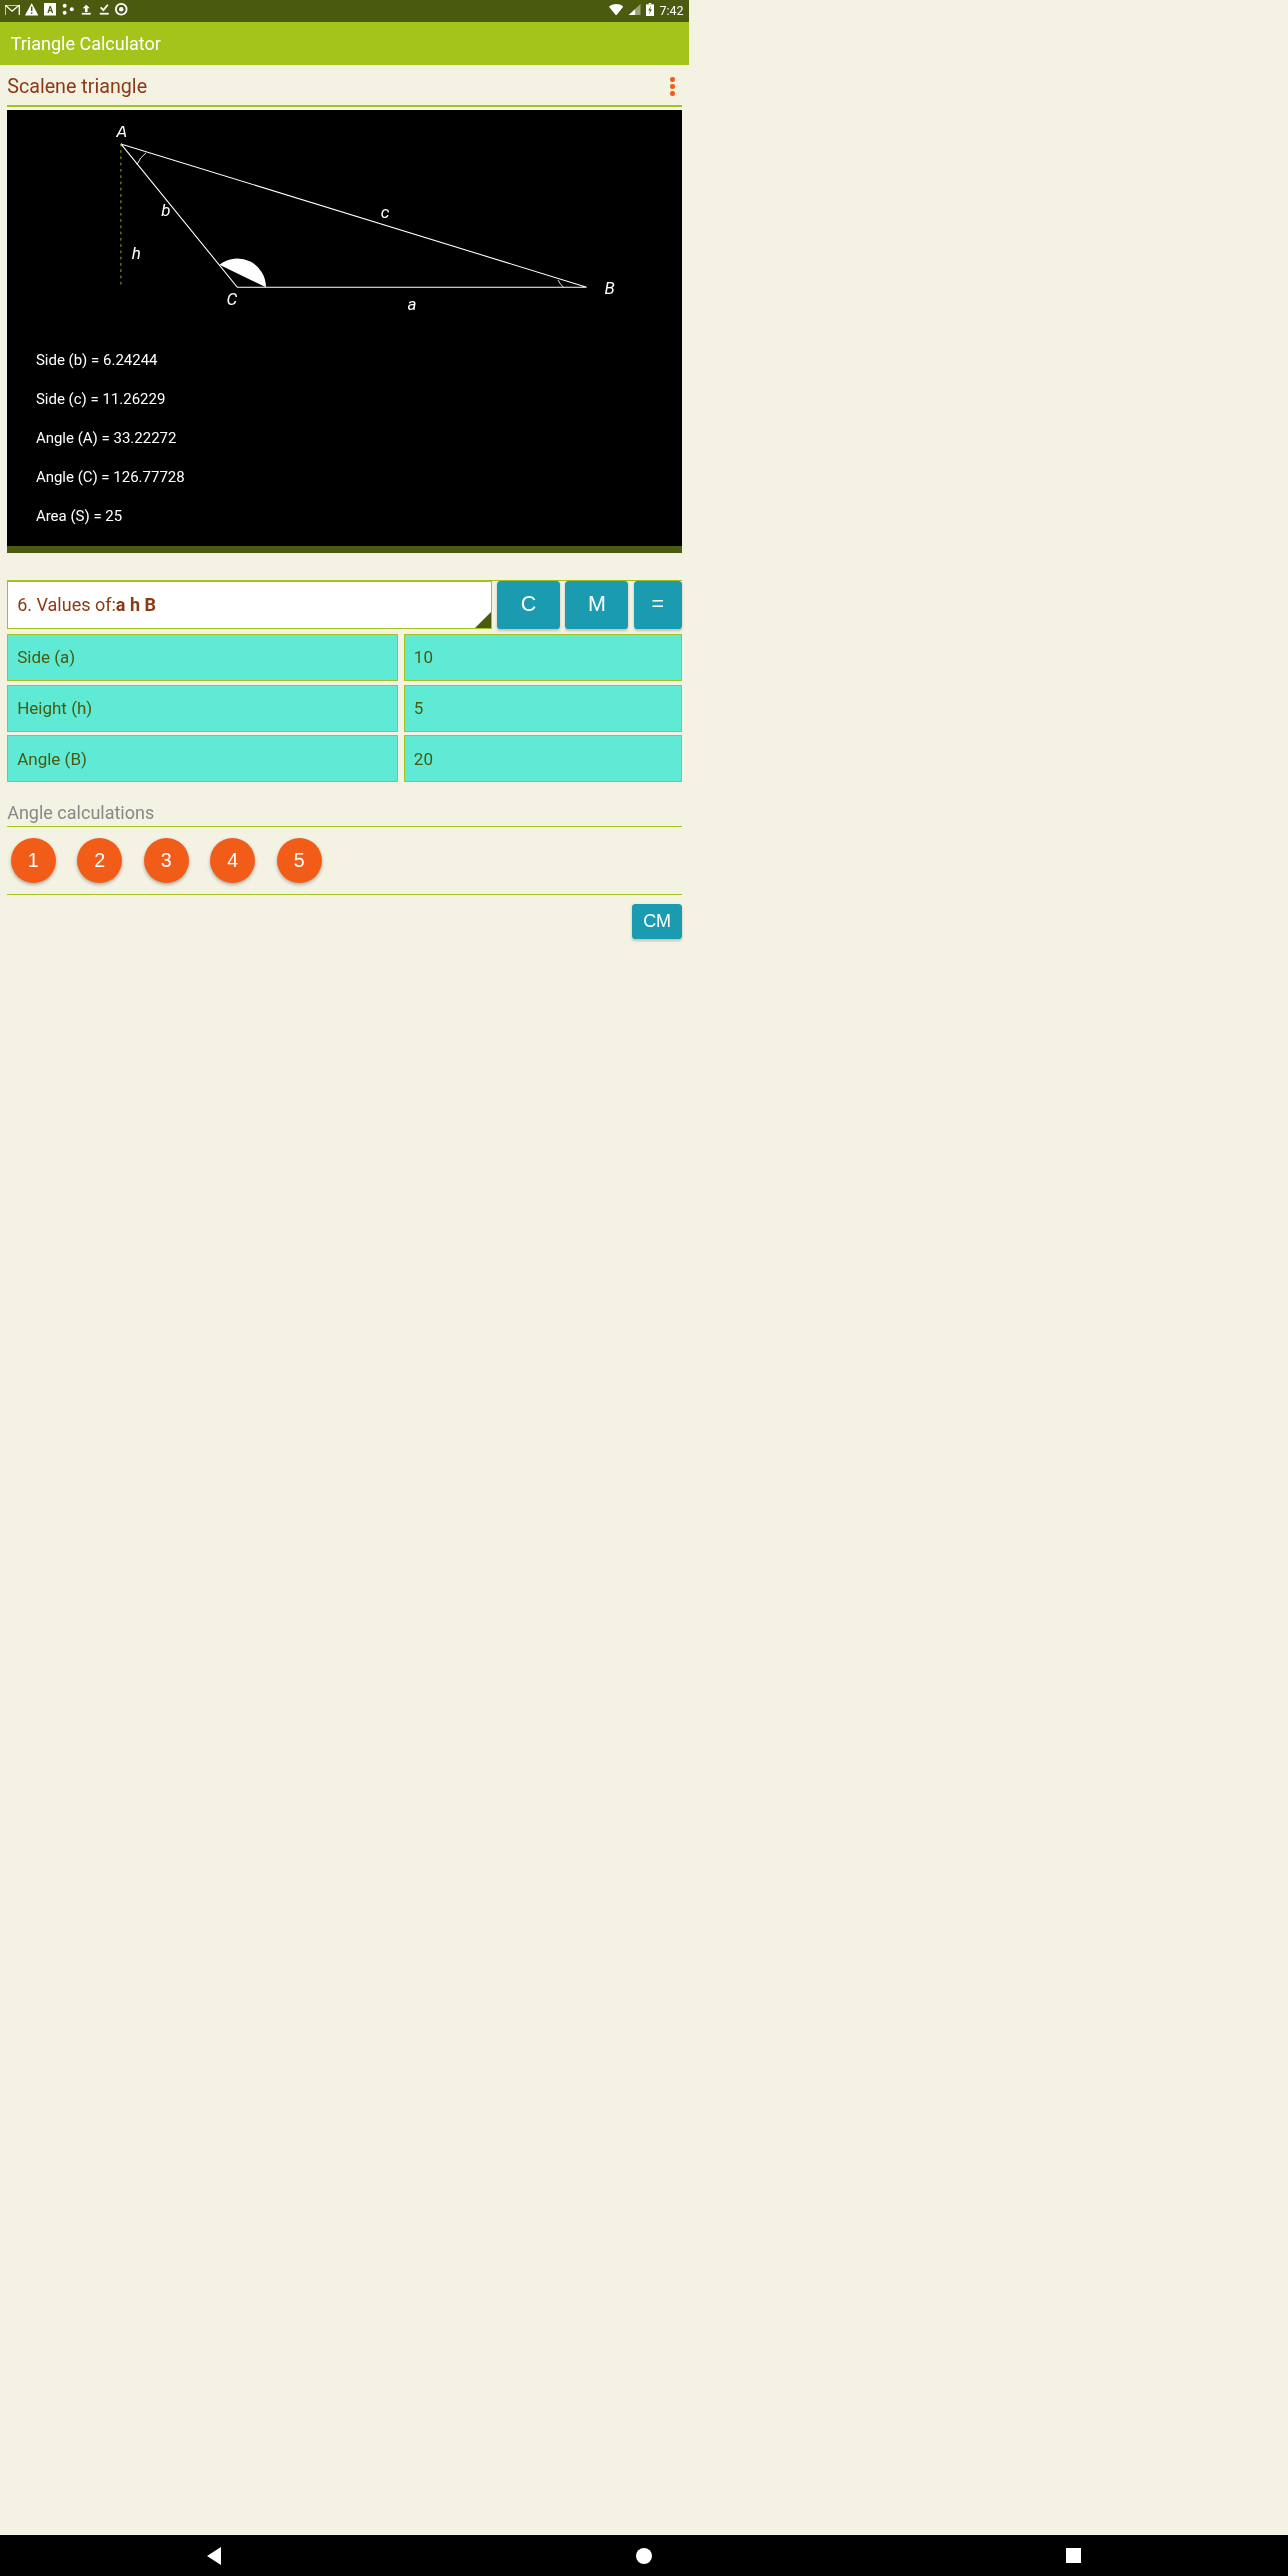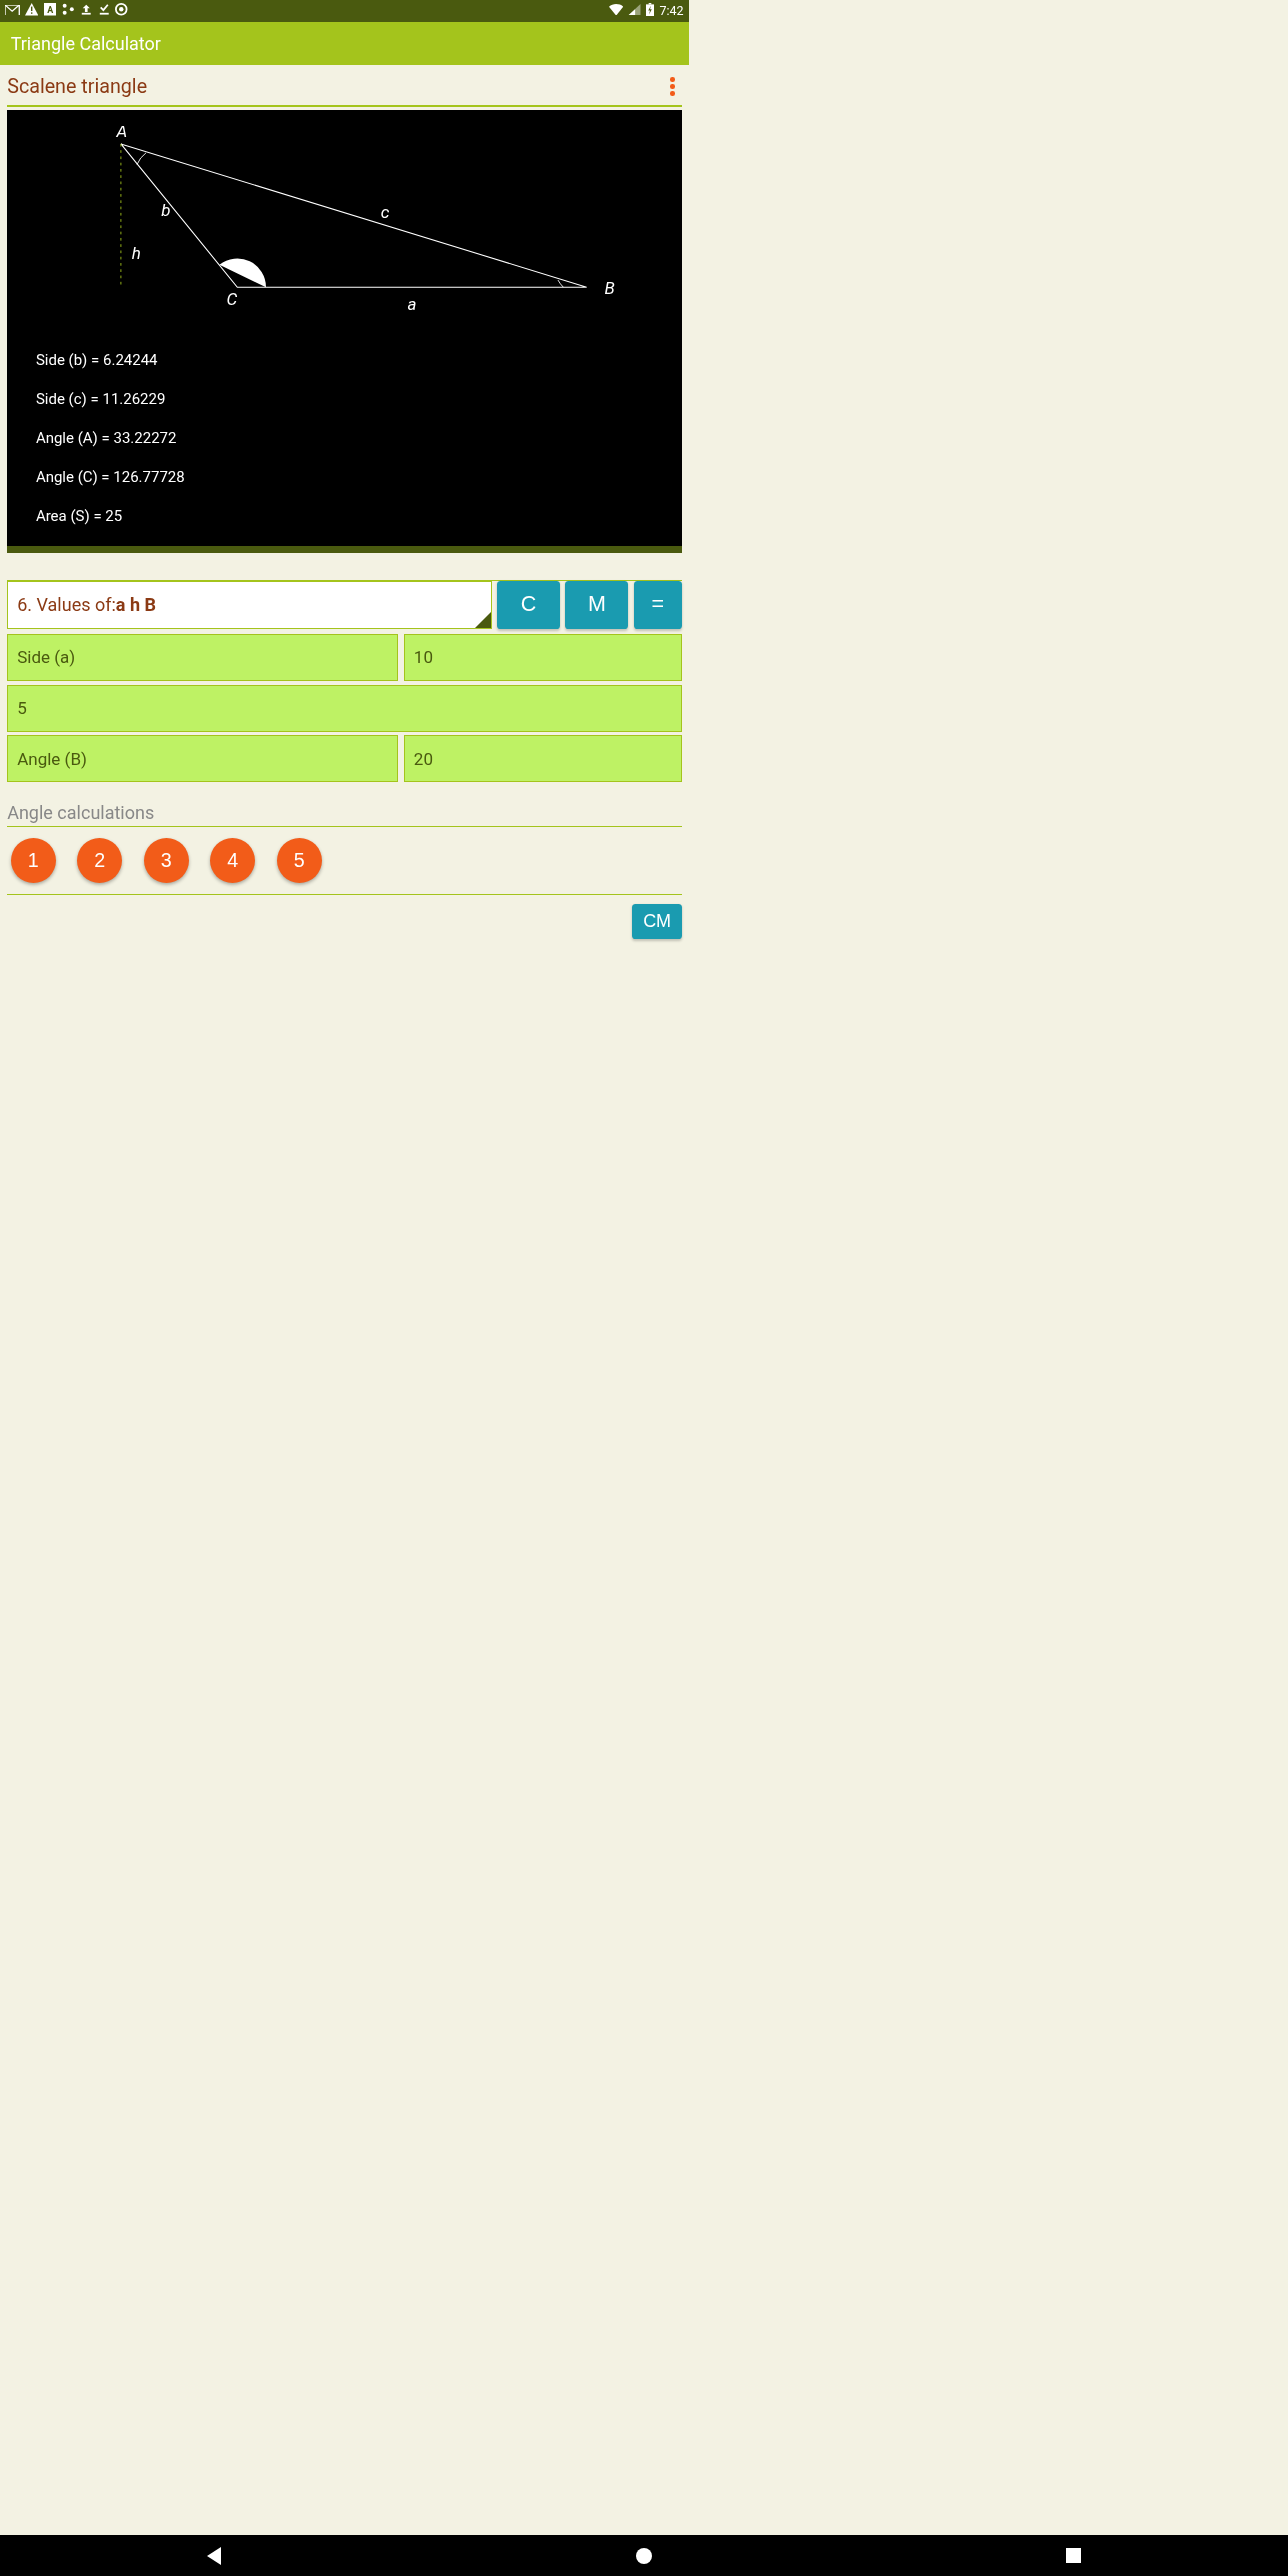--- a/index.html
+++ b/index.html
@@ -72,21 +72,21 @@
     display: flex; align-items: center; justify-content: center;
     box-shadow: 0 1.8px 2.7px rgba(0,0,0,0.2);
     cursor: pointer;
   }
   .teal-btn.small { width: 48px; }
 
   
   .inp-table { margin-top: 5.4px; display: flex; flex-direction: column; gap: 3.6px; }
   .inp-row { display: flex; gap: 5.4px; }
   .inp-label, .inp-val {
-    border: 0.9px solid #a4c41c; background: #bef264;
+    border: 0.9px solid #a4c41c; background: #5eead4;
     padding: 9px 9px; font-size: 17px; color: #4a5a0f;
     height: 47px; display: flex; align-items: center;
   }
   .inp-label { flex: 0 0 58%; }
   .inp-val { flex: 1; }
 
   
   .saved-label { color: #888; font-size: 18px; margin-top: 19.7px; margin-bottom: 3.6px; }
   .saved-row { display: flex; gap: 21.5px; padding: 10.7px 3.6px; }
   .circle-btn {
@@ -241,20 +241,21 @@
     <button class="teal-btn">M</button>
     <button class="teal-btn small">=</button>
   </div>
 
   <div class="inp-table">
     <div class="inp-row">
       <div class="inp-label">Side (a)</div>
       <div class="inp-val">10</div>
     </div>
     <div class="inp-row">
+      <div class="inp-label">Height (h)</div>
       <div class="inp-val">5</div>
     </div>
     <div class="inp-row">
       <div class="inp-label">Angle (B)</div>
       <div class="inp-val">20</div>
     </div>
   </div>
 
   <div class="saved-label">Angle calculations</div>
   <div class="hr-thin"></div>

